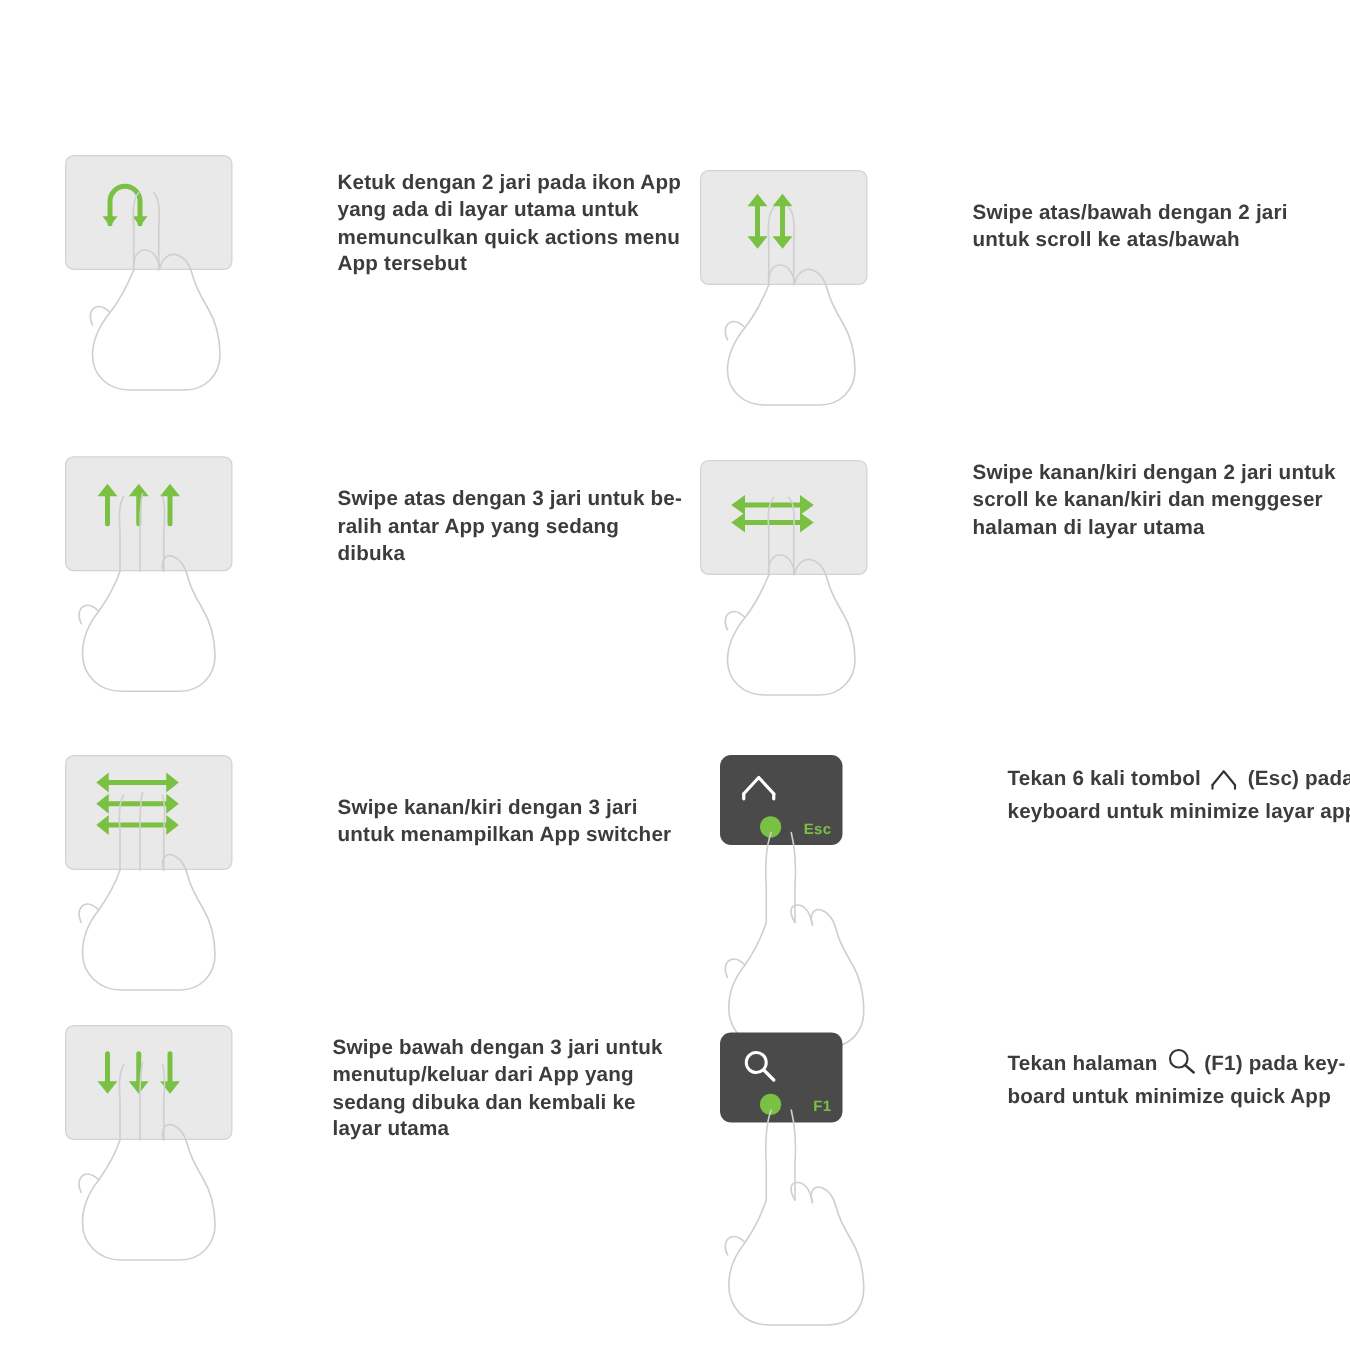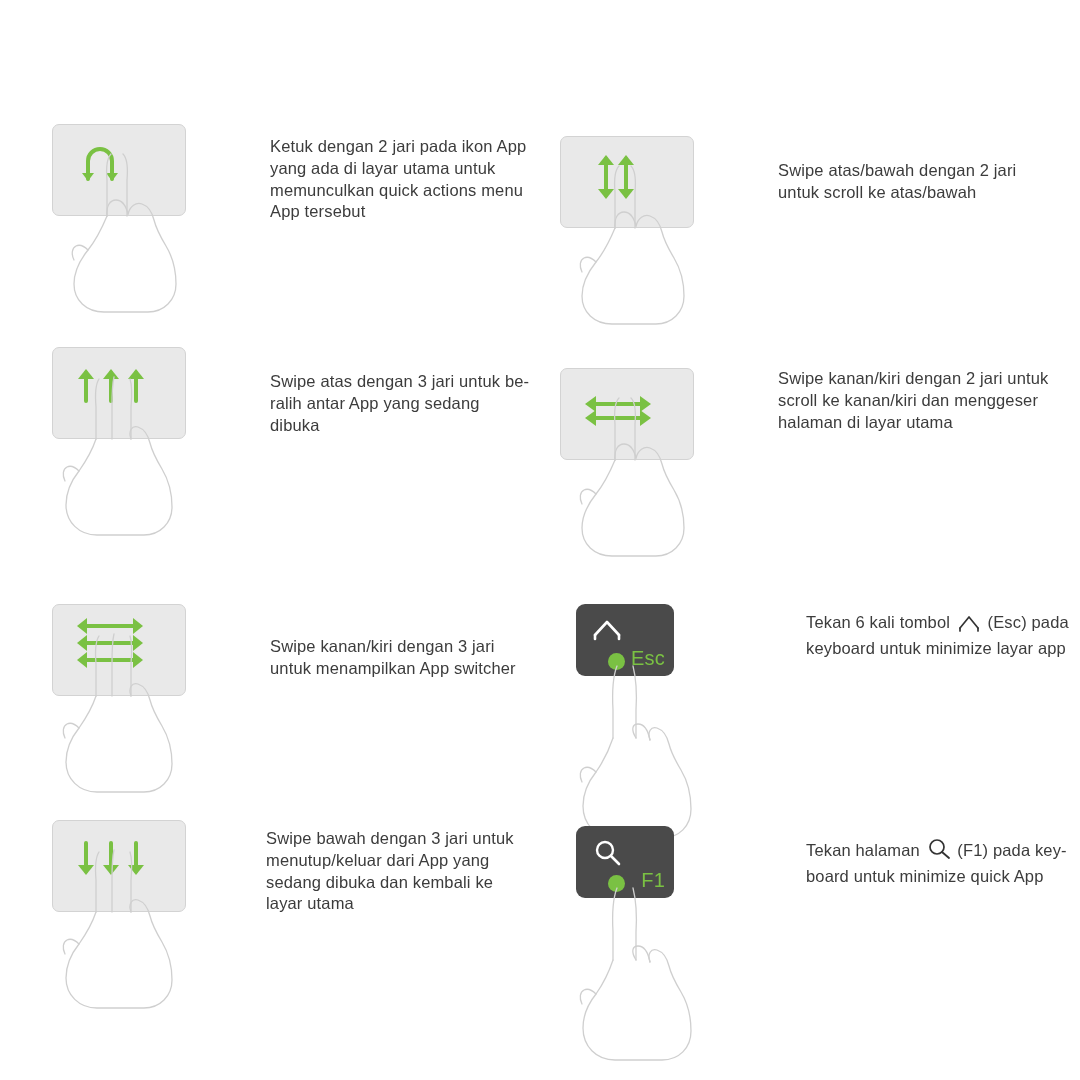--- a/index.html
+++ b/index.html
@@ -13,20 +13,21 @@
     font-family: "Liberation Sans", sans-serif;
     color: #333333;
     overflow: hidden;
     position: relative;
   }
 
   .sheet {
     position: relative;
     width: 936px;
     height: 1080px;
+    font-weight: bold;
   }
 
   .gesture-card {
     position: absolute;
     display: flex;
     align-items: flex-start;
   }
 
   
   .illus {
@@ -80,21 +81,21 @@
     left: 14px;
     top: 10px;
     width: 34px;
     height: 34px;
   }
   .keycap .klabel {
     position: absolute;
     right: 9px;
     bottom: 6px;
     color: #7ac143;
-    font-size: 20px;
+    font-size: 12px;
     letter-spacing: 0.2px;
   }
   .keycap .dot {
     position: absolute;
     left: 32px;
     bottom: 6px;
     width: 17px;
     height: 17px;
     border-radius: 50%;
     background: #7ac143;
@@ -111,21 +112,21 @@
   .caption .inline-ico {
     display: inline-block;
     vertical-align: -4px;
     margin: 0 2px;
   }
 
   
   #card-1 { left: 52px;  top: 124px; }
   #card-1 .caption { margin-left: 68px; margin-top: 12px; width: 320px; }
 
-  #card-2 { left: 52px;  top: 347px; justify-content: center; }
+  #card-2 { left: 52px;  top: 365px; justify-content: center; }
   #card-2 .caption { margin-left: 68px; margin-top: 24px; width: 320px; }
 
   #card-3 { left: 52px;  top: 604px; }
   #card-3 .caption { margin-left: 68px; margin-top: 32px; width: 320px; }
 
   #card-4 { left: 52px;  top: 820px; }
   #card-4 .caption { margin-left: 64px; margin-top: 8px; width: 320px; }
 
   #card-5 { left: 560px; top: 136px; }
   #card-5 .caption { margin-left: 68px; margin-top: 24px; width: 330px; }

